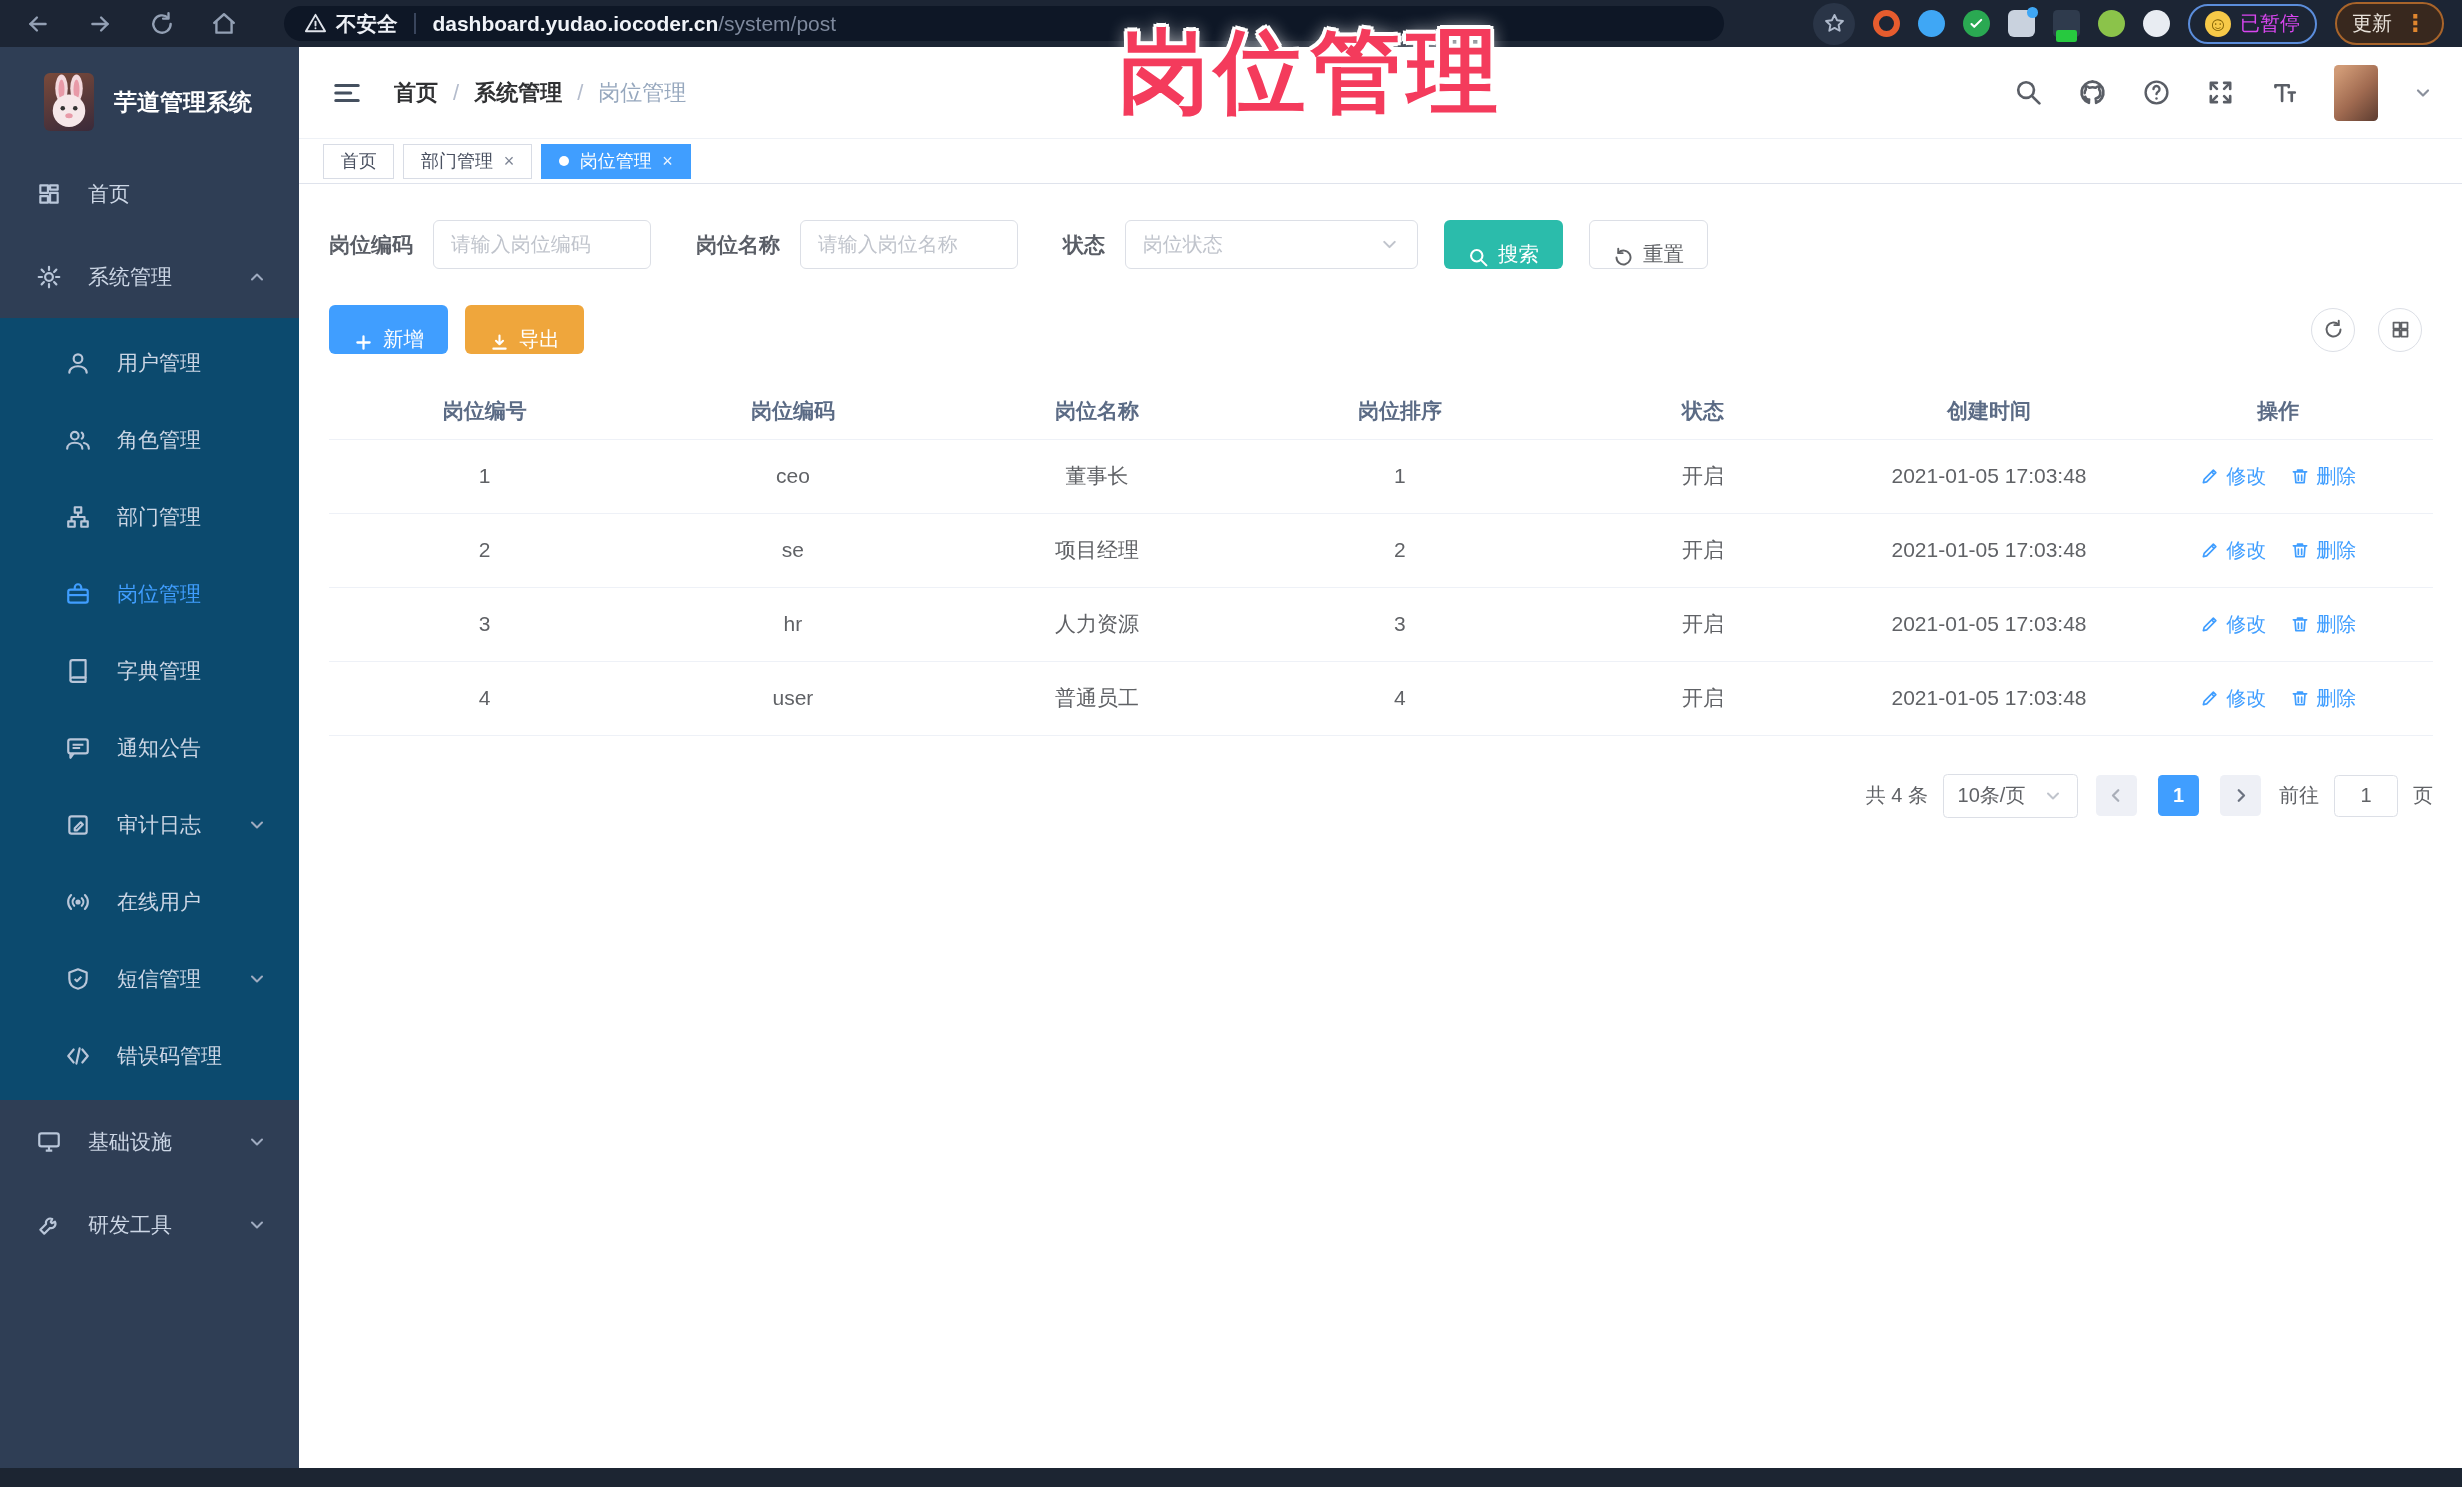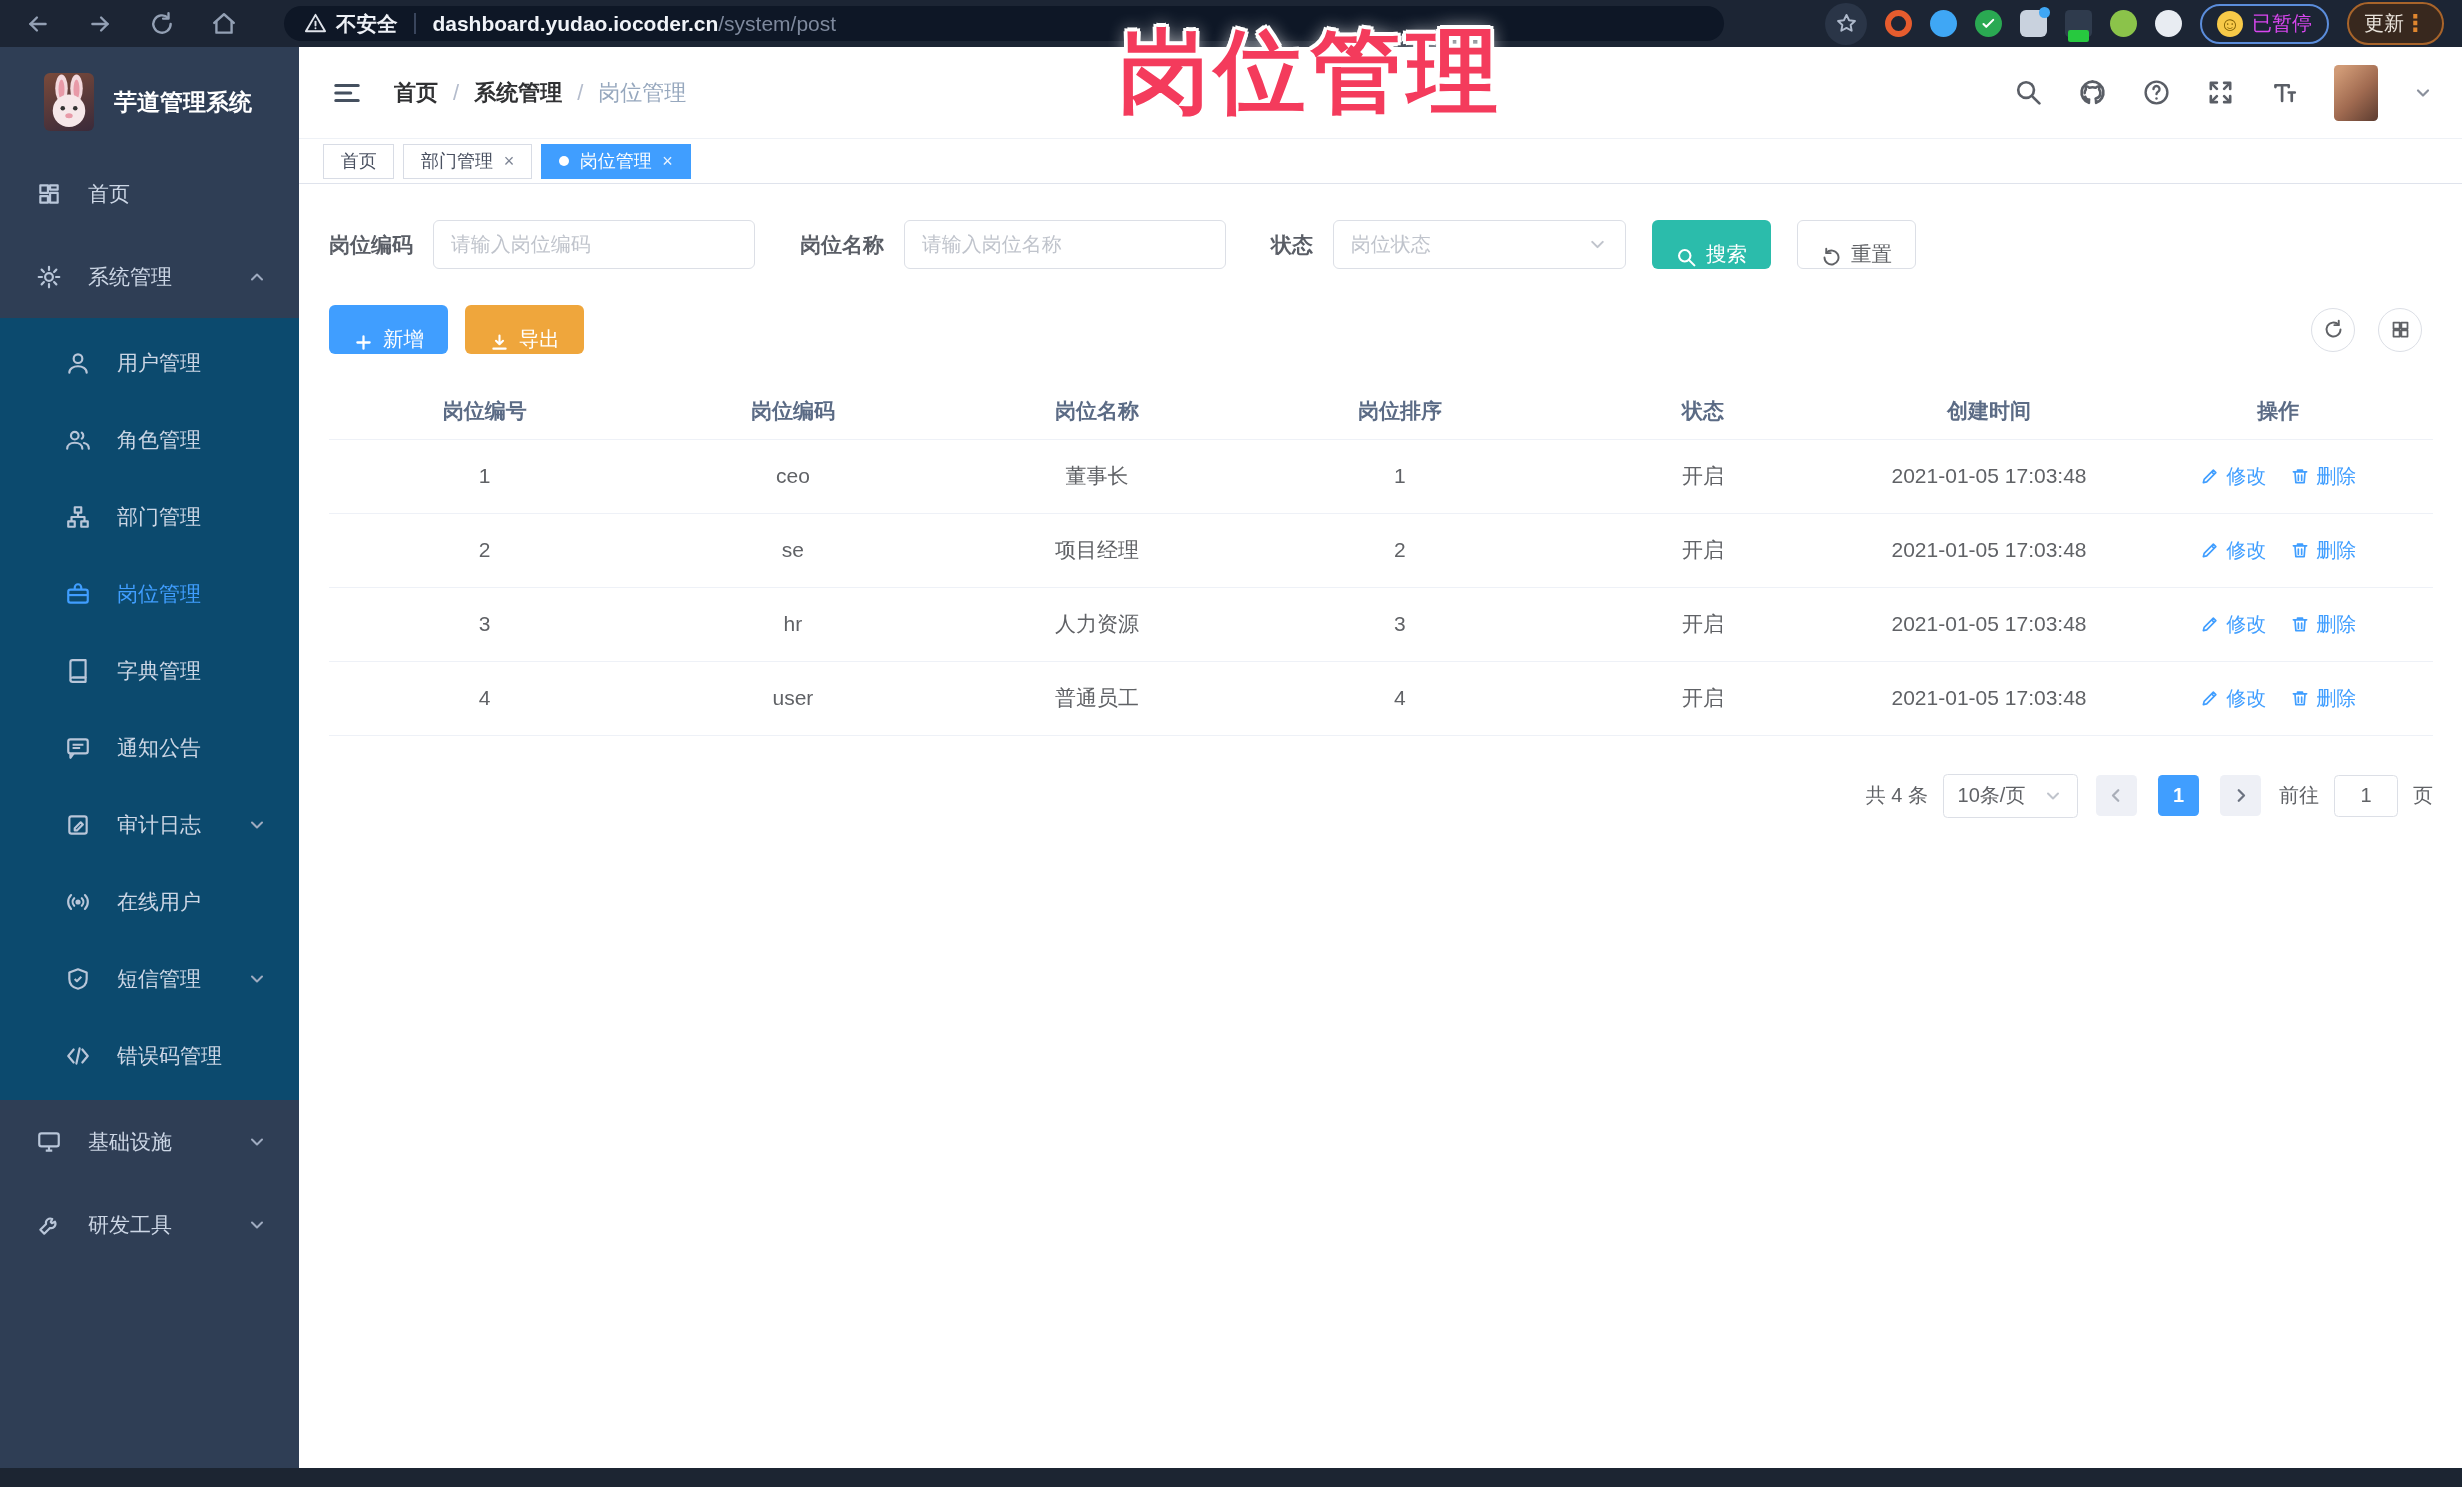--- a/index.html
+++ b/index.html
@@ -25,21 +25,21 @@
   .ext-check { background:#2aa952; color:#fff; display:flex; align-items:center; justify-content:center; }
   .ext-grey { border-radius:6px; background:#c9d2de; }
   .ext-grey::after { content:""; position:absolute; right:-3px; top:-3px; width:10.6px; height:10.6px; border-radius:50%; background:#3fa7f5; }
   .ext-dark { border-radius:4.5px; background:#2f3b4d; }
   .ext-dark::after { content:""; position:absolute; left:3px; bottom:-4.5px; width:21px; height:12px; border-radius:2.3px; background:#27c93f; }
   .ext-leaf { background:#8bc34a; }
   .ext-light { background:#e8ecf2; }
   .pill-paused { display:flex; align-items:center; gap:9px; border:2.3px solid #5b8ddb; border-radius:23px; padding:4.5px 15px; }
   .emoji-face { width:26px; height:26px; border-radius:50%; background:#f7c948; color:#7a5b00; font-size:20px; line-height:26px; text-align:center; }
   .pill-paused span.txt { color:#d946ef; font-size:20px; }
-  .pill-update { display:flex; align-items:center; border:2.3px solid #a8642a; background:#38281e; border-radius:23px; padding:6px 15px;justify-content:space-between; }
+  .pill-update { display:flex; align-items:center; gap:12px; border:2.3px solid #a8642a; background:#38281e; border-radius:23px; padding:6px 15px;justify-content:space-between; }
   .pill-update .txt { color:#e8e2da; font-size:20px; }
   .vdots { color:#e0862e; font-size:23px; font-weight:bold; letter-spacing:0; line-height:15px; }
 
   
   .watermark { position:absolute; left:1118px; top:10.6px; z-index:60; font-size:91px; font-weight:bold; color:#f43b5c; letter-spacing:5.3px; white-space:nowrap;
     text-shadow:-3px -3px 0 #fff,3px -3px 0 #fff,-3px 3px 0 #fff,3px 3px 0 #fff,0 -3.8px 0 #fff,0 3.8px 0 #fff,-3.8px 0 0 #fff,3.8px 0 0 #fff,0 0 18px rgba(255,255,255,.95); }
 
   
   .sidebar { position:absolute; left:0; top:47px; width:299px; height:1421px; background:#2f3e55; z-index:5; }
   .logo-row { display:flex; align-items:center; gap:20px; padding:26px 0 21px 44px; }
@@ -70,21 +70,21 @@
   .tab { height:35px; border:1.5px solid #d8dce5; background:#fff; color:#495060; display:flex; align-items:center; gap:10.6px; padding:0 16.7px; font-size:18px; cursor:pointer; }
   .tab .x { font-size:18px; color:#7d8494; }
   .tab.active { background:#409eff; border-color:#409eff; color:#fff; }
   .tab.active .x { color:#eaf4ff; }
   .tab .dot { width:10.6px; height:10.6px; border-radius:50%; background:#fff; }
 
   
   .content { position:absolute; left:299px; top:185px; width:2164px; height:1283px; background:#fff; padding:35px 30px 0 30px; z-index:5; }
   .filters { display:flex; align-items:center; }
   .f-label { font-size:21px; font-weight:bold; color:#5a5e66; margin-right:20px; }
-  .f-input { width:322px; height:49px; border:1.5px solid #dcdfe6; border-radius:6px; font-size:20px; color:#606266; padding:0 16.7px; outline:none; font-family:inherit; }
+  .f-input { width:218px; height:49px; border:1.5px solid #dcdfe6; border-radius:6px; font-size:20px; color:#606266; padding:0 16.7px; outline:none; font-family:inherit; }
   .f-input::placeholder { color:#c0c4cc; }
   .f-gap { width:45px; }
   .f-select { width:293px; height:49px; border:1.5px solid #dcdfe6; border-radius:6px; display:flex; align-items:center; justify-content:space-between; padding:0 16.7px; color:#c0c4cc; font-size:20px; cursor:pointer; }
   .f-select .caret { color:#c0c4cc; width:21px; height:21px; }
   .btn { height:49px; border-radius:6px; display:flex; align-items:flex-end; gap:9px; padding:0 23px; font-size:20.5px; cursor:pointer; border:1.5px solid transparent; }
   .btn-search { background:#2bbcab; color:#fff; margin-left:26px; }
   .btn-reset { background:#fff; color:#606266; border-color:#dcdfe6; margin-left:26px; }
   .bic { width:21px; height:21px; }
 
   .toolbar { margin-top:36px; display:flex; align-items:center; }

